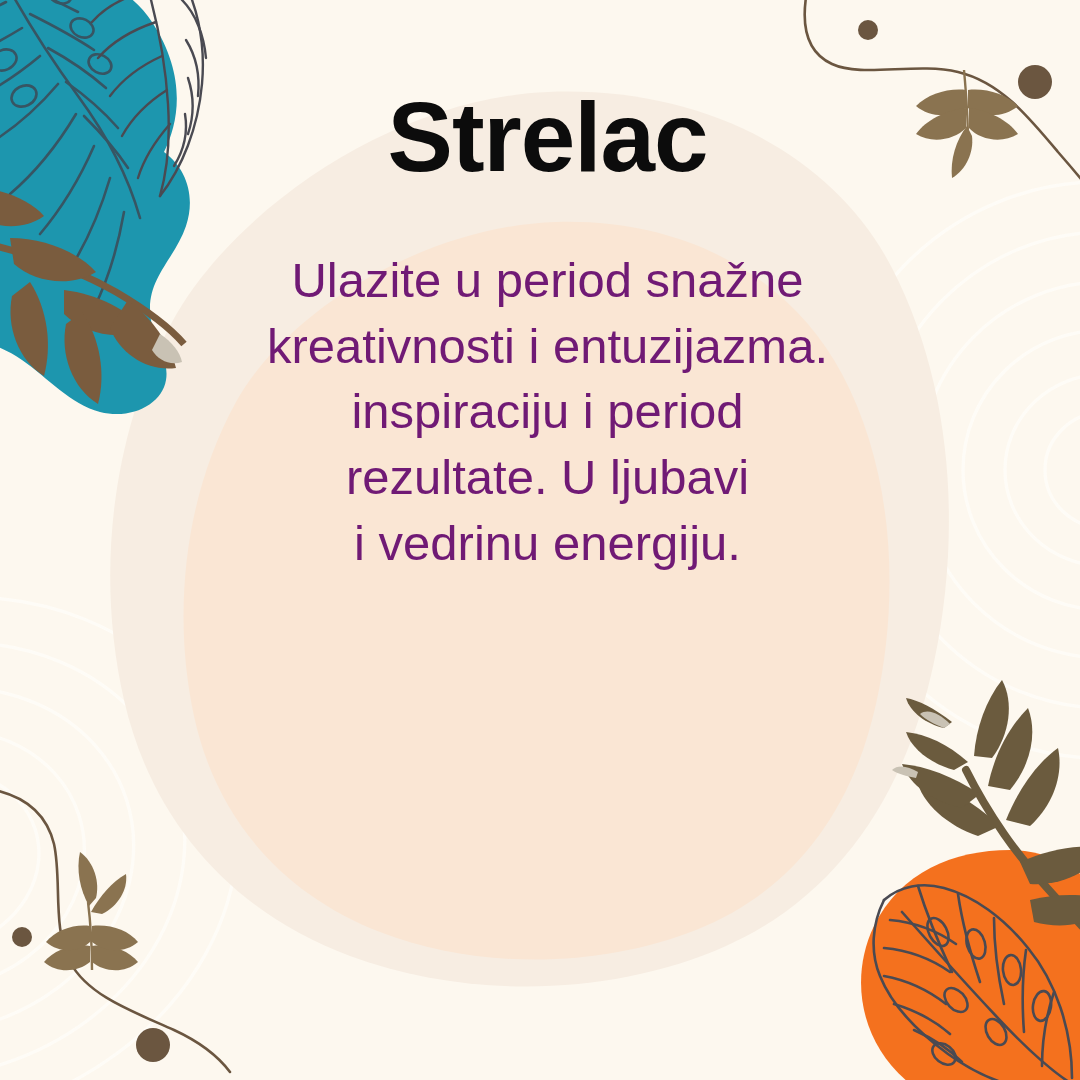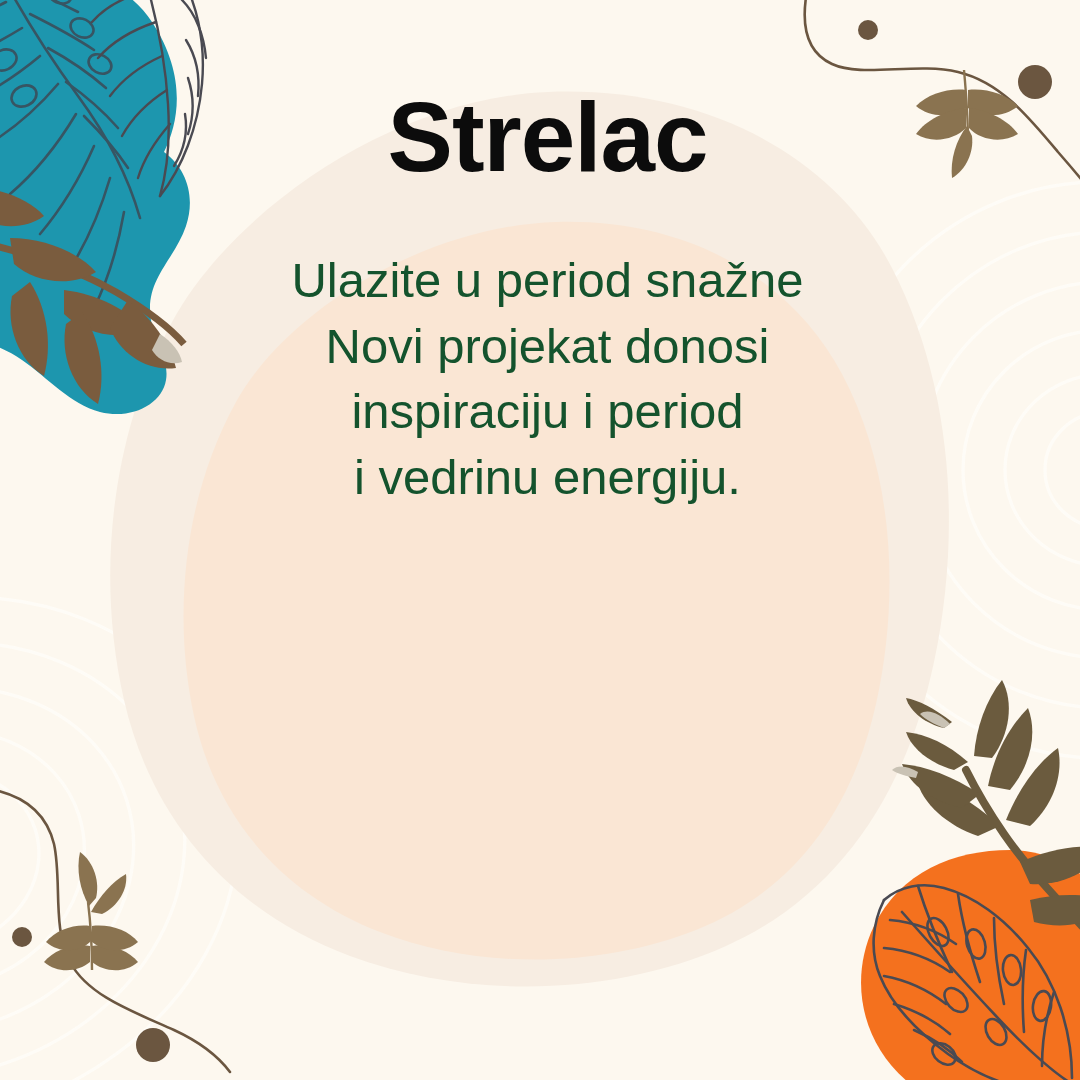--- a/index.html
+++ b/index.html
@@ -37,21 +37,21 @@
     color:#0C0C0C;
     line-height:1.0;
     text-align:center;
   }
   #body-copy {
     margin-top:62px;
     width:660px;
     text-align:center;
     font-size:49px;
     line-height:1.34;
-    color:#14532d;
+    color:#701a75;
     font-weight:400;
   }
   #body-copy .ln { display:block; white-space:nowrap; }
 </style>
 </head>
 <body>
 
 <div id="poster">
 
   <svg class="layer" viewBox="0 0 1080 1080">
@@ -231,19 +231,20 @@
       <ellipse cx="956" cy="1000" rx="9" ry="14" transform="rotate(-42 956 1000)"></ellipse>
       <ellipse cx="996" cy="1032" rx="9" ry="14" transform="rotate(-30 996 1032)"></ellipse>
       <ellipse cx="944" cy="1054" rx="9" ry="13" transform="rotate(-52 944 1054)"></ellipse>
     </g>
   </svg>
 
   <div id="content">
     <h1 id="title">Strelac</h1>
     <div id="body-copy">
       <span class="ln">Ulazite u period snažne</span>
-      <span class="ln">Novi projekat donosi</span>
+      <span class="ln">kreativnosti i entuzijazma.</span>
       <span class="ln">inspiraciju i period</span>
+      <span class="ln">rezultate. U ljubavi</span>
       <span class="ln">i vedrinu energiju.</span>
     </div>
   </div>
 
 </div>
 
 </body></html>

